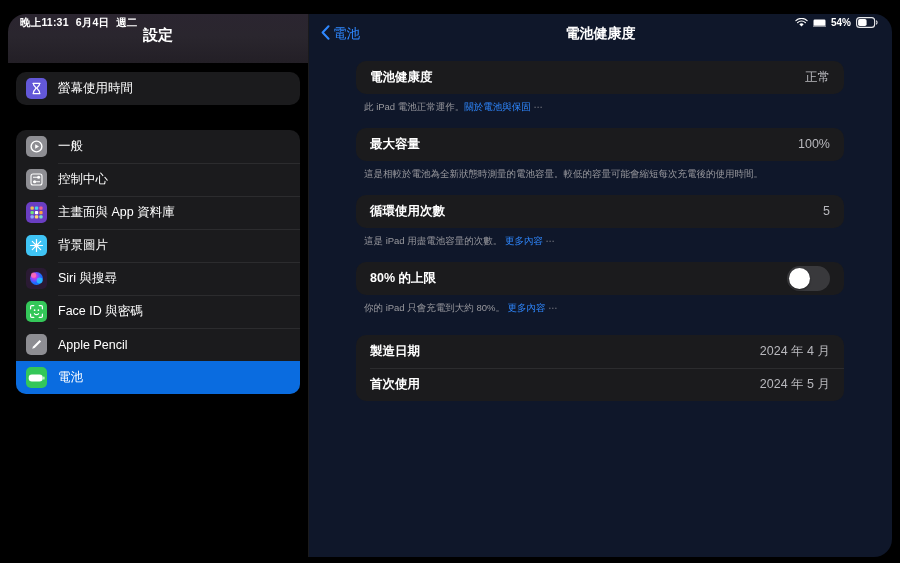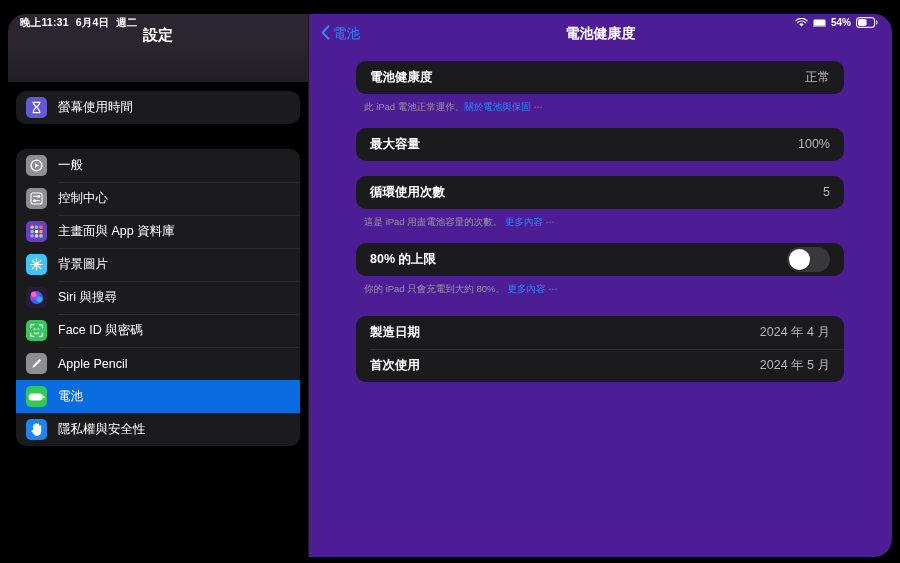--- a/index.html
+++ b/index.html
@@ -27,21 +27,21 @@
   
   #sidebar {
     position: relative;
     width: 300px;
     flex: 0 0 300px;
     background: #000;
     overflow: hidden;
   }
   #sidebar-header {
     position: relative;
-    height: 68px;
+    height: 49px;
     background: linear-gradient(180deg, #2b2530 0%, #2a262e 45%, #231f26 100%);
   }
   #statusbar {
     position: absolute;
     top: 2px; left: 12px;
     display: flex; align-items: center; gap: 7px;
     font-size: 10.5px; font-weight: bold; color: #fff;
     letter-spacing: .2px;
     white-space: nowrap;
   }
@@ -86,21 +86,21 @@
     position: relative;
   }
   .side-label {
     font-size: 12.5px; color: #fff;
     white-space: nowrap; overflow: hidden; text-overflow: ellipsis;
   }
 
   
   #detail {
     flex: 1 1 auto;
-    background: #4c1d95;
+    background: #0f172a;
     position: relative;
     overflow: hidden;
     border-left: 1px solid #1a1a1c;
   }
   #detail-status {
     position: absolute;
     top: 3px; right: 14px;
     display: flex; align-items: center; gap: 5px;
     font-size: 10px; font-weight: bold; color: #fff;
   }
@@ -297,28 +297,20 @@
               <span class="side-label">Apple Pencil</span>
             </div>
             <div class="side-row selected">
               <span class="side-icon" style="background: rgb(52, 199, 89);">
                 <svg width="17" height="10" viewBox="0 0 17 10">
                   <rect x="0.7" y="1.6" width="14" height="6.8" rx="3.2" fill="#fff"></rect>
                   <rect x="15.2" y="3.5" width="1.3" height="3" rx="0.6" fill="#fff" opacity="0.85"></rect>
                 </svg>
               </span>
               <span class="side-label">電池</span>
-            </div>
-            <div class="side-row">
-              <span class="side-icon" style="background: rgb(30, 132, 240);">
-                <svg width="13" height="15" viewBox="0 0 13 15">
-                  <path d="M3.2 8.4 V3.2 a1 1 0 0 1 2 0 V7 V2 a1 1 0 0 1 2 0 V7 V2.6 a1 1 0 0 1 2 0 V7.4 V4.6 a1 1 0 0 1 2 0 V9.4 c0 2.6 -1.7 4.4 -4.2 4.4 c-2 0 -3 -1 -3.8 -2.6 L1.6 9.6 a1 1 0 0 1 1.6 -1.2 Z" fill="#fff"></path>
-                </svg>
-              </span>
-              <span class="side-label">隱私權與安全性</span>
             </div>
           </div>
           <div class="gap-lg"></div>
         </div>
     </div>
 
     <div id="detail">
 
       <div id="detail-status">
         <span class="wifi-glyph">
@@ -364,20 +356,21 @@
             </div>
           </div>
           <div class="footnote"><span>此 iPad 電池正常運作。</span><span class="lnk">關於電池與保固</span><span> ⋯</span></div>
           <div class="sect-gap"></div>
           <div class="card">
             <div class="card-row">
               <span class="row-label">最大容量</span>
               <span class="row-value">100%</span>
             </div>
           </div>
+          <div class="footnote"><span>這是相較於電池為全新狀態時測量的電池容量。較低的容量可能會縮短每次充電後的使用時間。</span></div>
           <div class="sect-gap"></div>
           <div class="card">
             <div class="card-row">
               <span class="row-label">循環使用次數</span>
               <span class="row-value">5</span>
             </div>
           </div>
           <div class="footnote"><span>這是 iPad 用盡電池容量的次數。  </span><span class="lnk">更多內容</span><span> ⋯</span></div>
           <div class="sect-gap"></div>
           <div class="card">

